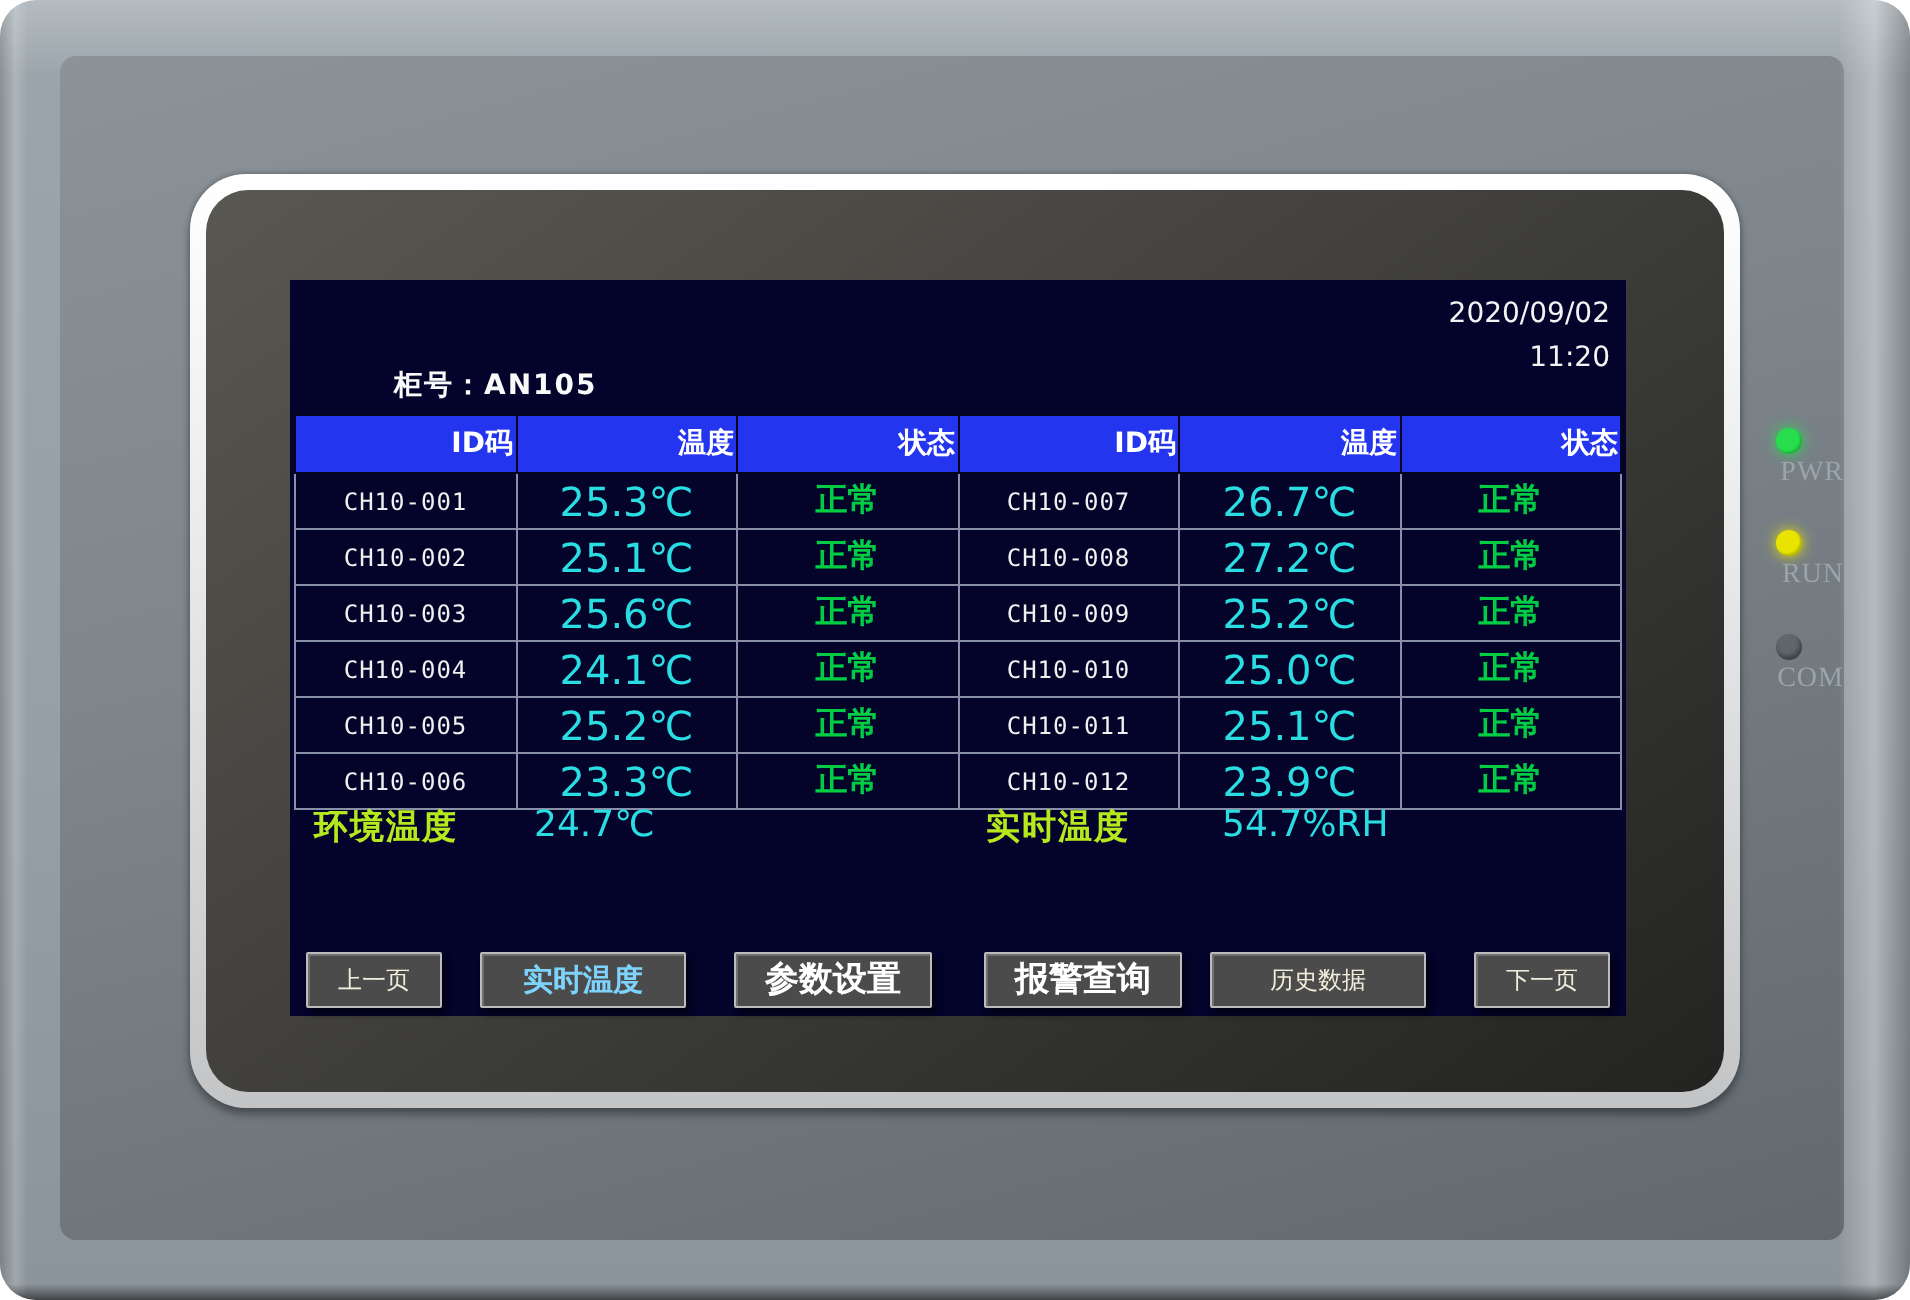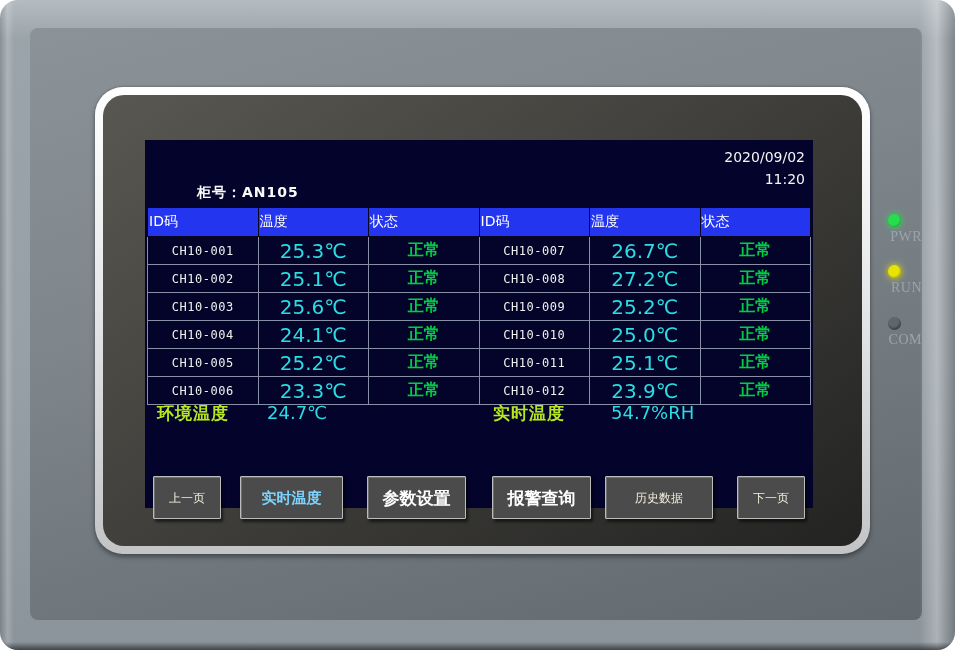--- a/index.html
+++ b/index.html
@@ -24,35 +24,35 @@
   .screen-bezel{position:absolute;left:8px;top:8px;right:8px;bottom:8px;border-radius:21px;
     background:linear-gradient(145deg,#585751 0%,#44433f 40%,#232322 100%);}
   .lcd{position:absolute;left:145px;top:140px;width:668px;height:368px;background:#03032b;}
 
   
   .datetime{position:absolute;top:6px;right:8px;text-align:right;color:#f4f4f4;font-size:14px;line-height:22px;}
   .cabinet{position:absolute;left:14px;top:44px;color:#fafafa;font-size:14px;font-weight:bold;letter-spacing:1px;margin-left:38px;}
 
   table.tmon{position:absolute;left:2px;top:67px;width:664px;border-collapse:collapse;table-layout:fixed;
     border:1px solid #9aa0b4;}
-  table.tmon th{height:26px;background:#2335ee;color:#ffffff;font-size:14px;font-weight:normal;
-    border:1px solid #05051f;text-align:left;}
+  table.tmon th{height:26px;background:#2335ee;color:#ffffff;font-size:14px;font-weight:bold;
+    border:1px solid #05051f;text-align:right;}
   table.tmon td{height:25px;border:1px solid #8890a8;text-align:center;background:#04042a;}
   td.c-id{color:#f0f0f0;font-size:12px;font-family:"DejaVu Sans Mono",monospace;letter-spacing:.5px;}
   td.c-temp{color:#2adde2;font-size:20px;}
   td.c-status{color:#00cc44;font-size:16px;font-weight:bold;}
 
   .ambient{position:absolute;left:0;top:262px;width:100%;height:26px;}
   .ambient .lab{position:absolute;color:#b6e81e;font-size:17px;font-weight:bold;letter-spacing:1px;}
   .ambient .val{position:absolute;color:#2adde2;font-size:18px;}
   .amb-t-lab{left:12px;} .amb-t-val{left:122px;}
   .amb-h-lab{left:348px;} .amb-h-val{left:466px;}
 
   .btnbar{position:absolute;left:0;top:336px;width:100%;height:28px;}
-  .btn{position:absolute;height:43px;background:#4b4b4b;border:1px solid #bcbcbc;border-radius:1px;
+  .btn{position:absolute;height:28px;background:#4b4b4b;border:1px solid #bcbcbc;border-radius:1px;
     color:#f2eedd;cursor:pointer;padding:0;line-height:26px;text-align:center;
     font-family:"DejaVu Sans",sans-serif;
     box-shadow:inset 1px 1px 0 #707070,2px 3px 3px rgba(0,0,0,.55);}
   .sz-small{font-size:12px;}
   .sz-medium{font-size:15px;font-weight:bold;}
   .sz-large{font-size:17px;font-weight:bold;color:#ffffff;}
   .btn.active{color:#7dd3fc;}
   .bp0{left:8px;width:68px;} .bp1{left:95px;width:103px;} .bp2{left:222px;width:99px;}
   .bp3{left:347px;width:99px;} .bp4{left:460px;width:108px;} .bp5{left:592px;width:68px;}
 

